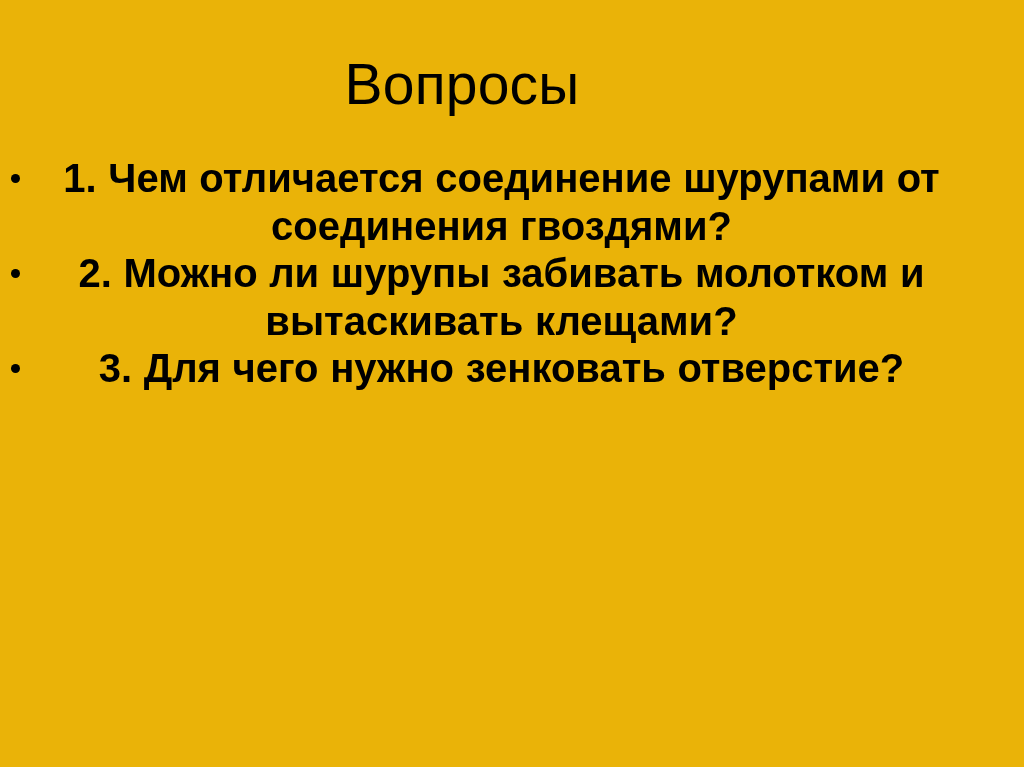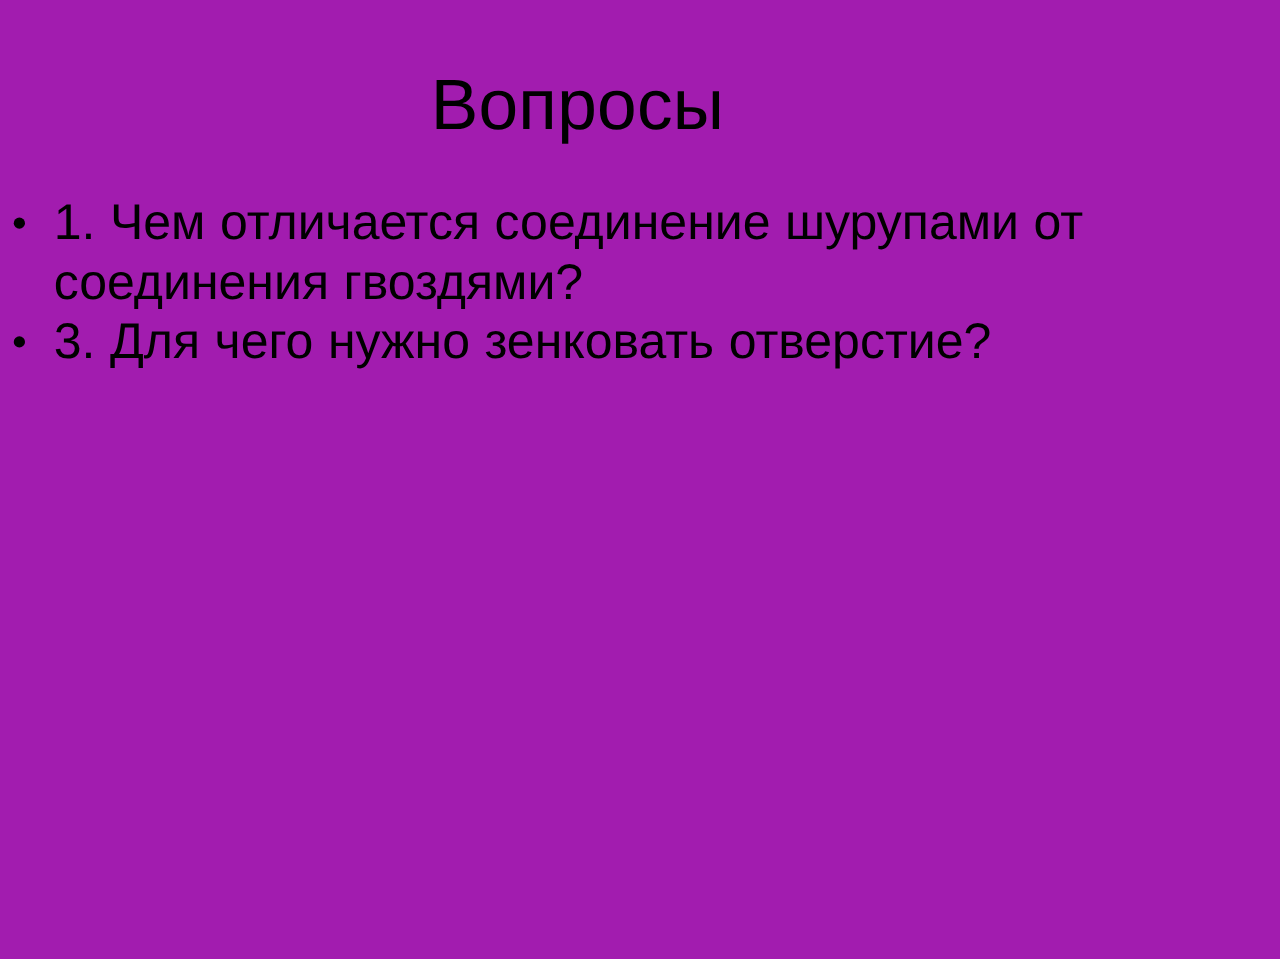--- a/index.html
+++ b/index.html
@@ -14,21 +14,21 @@
     overflow: hidden;
     font-family: "Liberation Sans", "DejaVu Sans", sans-serif;
     color: #000000;
     -webkit-font-smoothing: antialiased;
   }
 
   .slide {
     position: relative;
     width: 1024px;
     height: 767px;
-    background: #a21caf;
+    background: #eab308;
     box-sizing: border-box;
   }
 
   
   .slide-title {
     position: absolute;
     left: 0;
     top: 52px;
     width: 924px;
     text-align: center;
@@ -51,25 +51,25 @@
     padding: 0;
     list-style: none;
   }
 
   .bullet-item {
     position: relative;
     display: block;
     margin: 0 0 0 0;
     padding: 0 0 0 43px;
     font-family: "Liberation Sans", "DejaVu Sans", sans-serif;
-    font-weight: 400;
+    font-weight: 700;
     font-size: 40px;
     line-height: 47.5px;
     color: #000000;
-    text-align: left;
+    text-align: center;
     letter-spacing: 0px;
     word-spacing: 0.5px;
   }
 
   .bullet-marker {
     position: absolute;
     left: 11px;
     top: 0;
     width: 9px;
     height: 47.5px;
@@ -101,20 +101,24 @@
 
   <div class="slide-title">Вопросы</div>
 
   <div class="body-list">
 
     <div class="bullet-item">
       <span class="bullet-marker"></span>
       <span class="bullet-text">1. Чем отличается соединение шурупами от соединения гвоздями?</span>
     </div>
 
+    <div class="bullet-item">
+      <span class="bullet-marker"></span>
+      <span class="bullet-text">2. Можно ли шурупы забивать молотком и вытаскивать клещами?</span>
+    </div>
 
 
     <div class="bullet-item">
       <span class="bullet-marker"></span>
       <span class="bullet-text">3. Для чего нужно зенковать отверстие?</span>
     </div>
 
   </div>
 </div>
 

